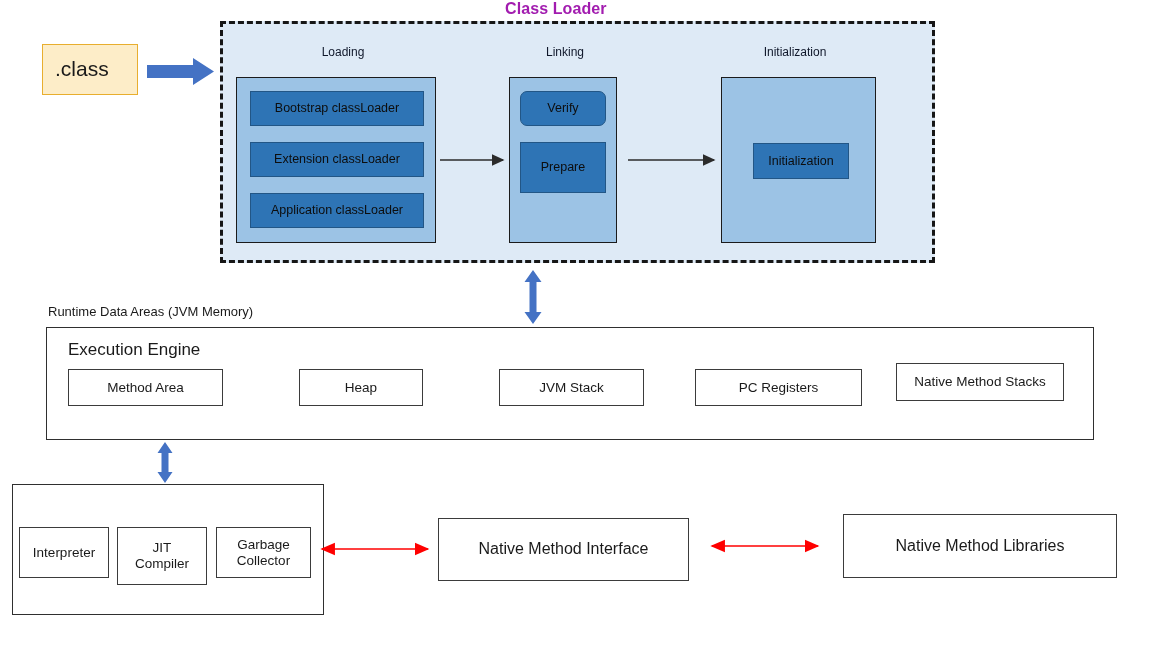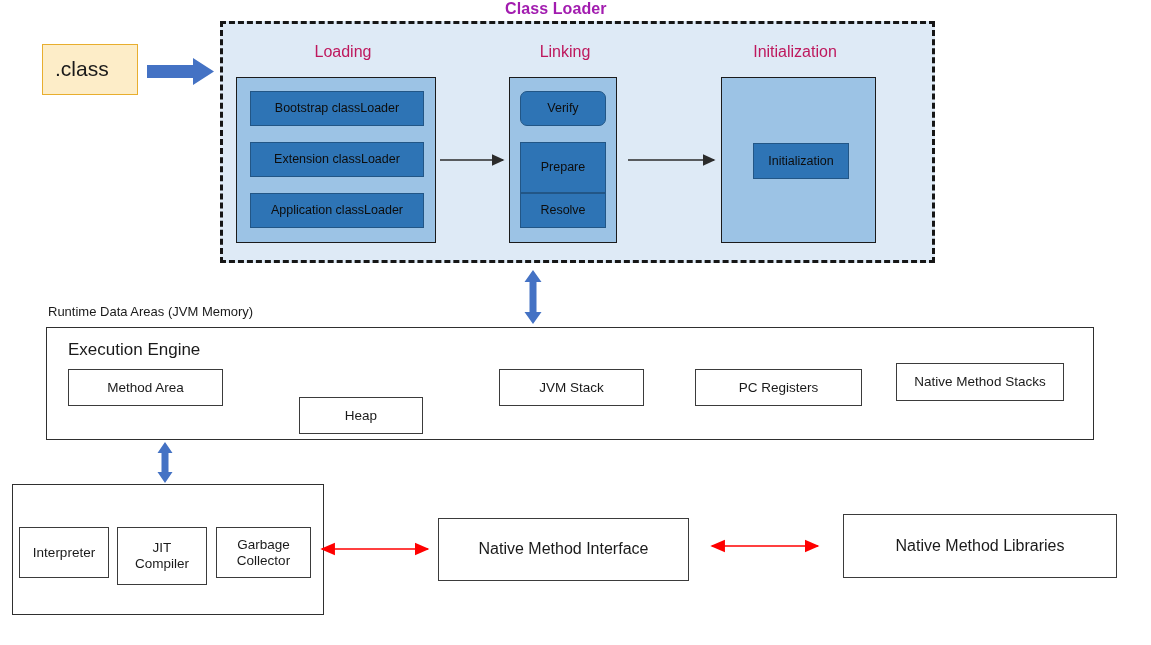--- a/index.html
+++ b/index.html
@@ -49,22 +49,22 @@
     padding-left: 12px;
   }
 
   
   .classloader-dashed {
     background: #DEEAF6;
     border: 3px dashed #161616;
   }
 
   .phase-label {
-    font-size: 16px;
-    color: #be185d;
+    font-size: 12px;
+    color: #0f172a;
     white-space: nowrap;
   }
 
   
   .group-box {
     background: #9CC3E5;
     border: 1.6px solid #1b1b1b;
   }
 
   
@@ -121,35 +121,34 @@
 
   <div class="abs group-box" style="left:236px; top:77px; width:200px; height:166px;">
     <div class="abs chip ctr" style="left:13px; top:13px; width:174px; height:35px;">Bootstrap classLoader</div>
     <div class="abs chip ctr" style="left:13px; top:64px; width:174px; height:35px;">Extension classLoader</div>
     <div class="abs chip ctr" style="left:13px; top:115px; width:174px; height:35px;">Application classLoader</div>
   </div>
 
   <div class="abs group-box" style="left:509px; top:77px; width:108px; height:166px;">
     <div class="abs chip ctr" style="left:10px; top:13px; width:86px; height:35px;border-radius:7px;">Verify</div>
     <div class="abs chip ctr" style="left:10px; top:64px; width:86px; height:51px;">Prepare</div>
-    <div class="abs chip ctr" style="left:10px; top:115px; width:86px; height:35px;">Resolve</div>
   </div>
 
   <div class="abs group-box" style="left:721px; top:77px; width:155px; height:166px;">
     <div class="abs chip ctr" style="left:31px; top:65px; width:96px; height:36px;">Initialization</div>
   </div>
 
   <div class="abs section-label" style="left:48px; top:304px; width:300px; height:18px;">Runtime Data Areas (JVM Memory)</div>
 
   <div class="abs rect outer" style="left:46px; top:327px; width:1048px; height:113px; border-color:#2f2f2f;"></div>
 
   <div class="abs inner-heading" style="left:68px; top:340px; width:230px; height:24px;">Execution Engine</div>
 
   <div class="abs rect ctr" style="left:68px; top:369px; width:155px; height:37px;">Method Area</div>
-  <div class="abs rect ctr" style="left:299px; top:369px; width:124px; height:37px;margin-top:28px;">Heap</div>
+  <div class="abs rect ctr" style="left:299px; top:369px; width:124px; height:37px;">Heap</div>
   <div class="abs rect ctr" style="left:499px; top:369px; width:145px; height:37px;">JVM  Stack</div>
   <div class="abs rect ctr" style="left:695px; top:369px; width:167px; height:37px;">PC Registers</div>
   <div class="abs rect ctr" style="left:896px; top:363px; width:168px; height:38px;">Native Method Stacks</div>
 
   <div class="abs rect outer" style="left:12px; top:484px; width:312px; height:131px; border-color:#2f2f2f;"></div>
 
   <div class="abs rect ctr" style="left:19px; top:527px; width:90px; height:51px;">Interpreter</div>
   <div class="abs rect ctr" style="left:117px; top:527px; width:90px; height:58px; white-space:pre-line;">JIT
 Compiler</div>
   <div class="abs rect ctr" style="left:216px; top:527px; width:95px; height:51px; white-space:pre-line;">Garbage

